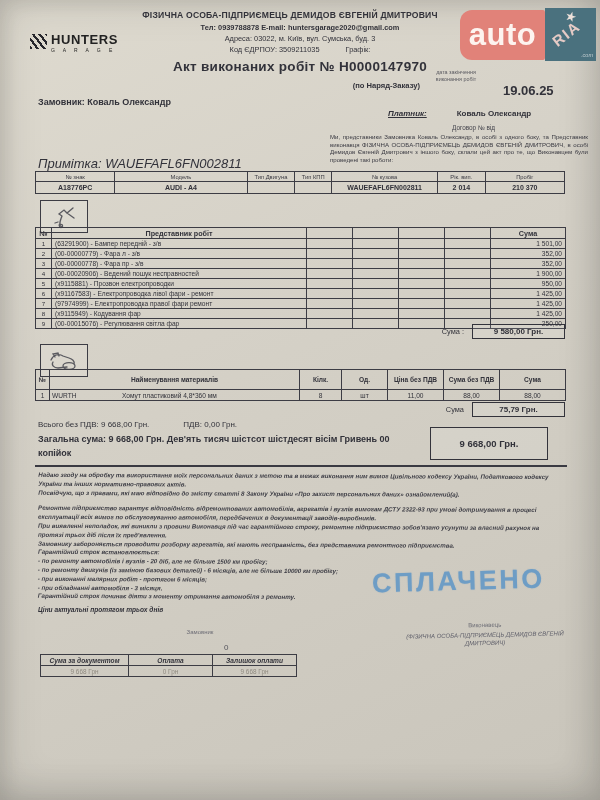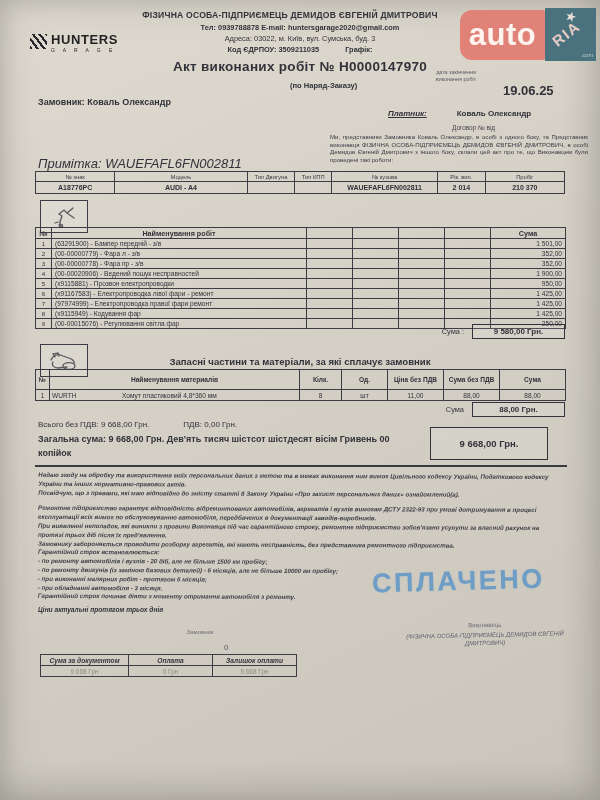--- a/index.html
+++ b/index.html
@@ -10,23 +10,23 @@
     background:linear-gradient(155deg,#dedacf 0%,#d6d2c8 35%,#cfcbc1 70%,#c9c5bb 100%);
     box-shadow:inset 0 0 45px rgba(0,0,0,.14), inset -10px -12px 30px rgba(0,0,0,.08), inset 6px 4px 18px rgba(0,0,0,.06);
     overflow:hidden;
   }
   .abs { position:absolute; }
 
   
   .company { top:10px; left:70px; width:440px; text-align:center; font-weight:bold; font-size:8.6px; letter-spacing:.2px; }
   .contact { top:23px; left:100px; width:400px; text-align:center; font-weight:bold; font-size:7.4px; }
   .address { top:34px; left:100px; width:400px; text-align:center; font-weight:normal; font-size:7.4px; }
-  .edrpou-line { top:45px; left:100px; width:400px; display:flex; justify-content:center; gap:26px; font-weight:bold; font-size:7.4px; }
+  .edrpou-line { top:45px; left:100px; width:400px; display:flex; justify-content:center; gap:26px; font-weight:normal; font-size:7.4px; }
   .doc-title { top:59px; left:90px; width:420px; text-align:center; font-weight:bold; font-size:13.5px; letter-spacing:.3px; }
-  .doc-subtitle { top:81px; left:290px; width:130px; text-align:left; font-weight:bold; font-size:7.6px; }
+  .doc-subtitle { top:81px; left:290px; width:130px; text-align:right; font-weight:bold; font-size:7.6px; }
   .date-label { top:69px; left:428px; width:56px; font-size:5.4px; color:#5a5a60; text-align:center; line-height:1.35; }
   .date-value { top:83px; left:503px; font-weight:bold; font-size:13px; }
 
   .logo { top:33px; left:30px; display:flex; gap:4px; align-items:flex-start; }
   .logo-stripes { width:17px; height:15px; margin-top:1px;
     background:repeating-linear-gradient(52deg,#26262c 0 2.2px,transparent 2.2px 5.2px); }
   .logo-name { font-weight:bold; font-size:13px; letter-spacing:.6px; color:#222; line-height:1; }
   .logo-sub { font-size:5px; letter-spacing:3.4px; color:#222; margin-top:1px; }
 
   .badge { top:10px; right:4px; display:flex; align-items:flex-start; }
@@ -203,21 +203,21 @@
         <col style="width:255px">
         <col style="width:46px">
         <col style="width:46px">
         <col style="width:46px">
         <col style="width:46px">
         <col style="width:75px">
       </colgroup>
     <tbody>
         <tr>
       <th>№</th>
-      <th>Найменування робіт</th>
+      <th>Представник робіт</th>
       <th></th>
           <th></th>
           <th></th>
           <th></th>
       <th>Сума</th>
     </tr>
     <tr>
           <td class="num">1</td>
           <td class="name">(63291900) -  Бампер передній - з/в</td>
           <td></td>
@@ -304,21 +304,20 @@
     <span class="total-label">Сума :</span>
     <span class="total-box">9 580,00 Грн.</span>
   </div>
 
   <div class="abs icon-box parts-icon-box">
     <svg class="sketch" width="38" height="26" viewBox="0 0 38 26">
       <path d="M6 12 c2 -5 8 -7 12 -4 l6 2 c3 1 6 3 5 6 M8 14 c-2 3 1 6 5 6 l9 -1 M10 9 l-2 -3 5 -1 1 3"></path>
       <ellipse cx="24" cy="18" rx="6" ry="3.4"></ellipse>
     </svg>
   </div>
-  <div class="abs parts-title">Запасні частини та матеріали, за які сплачує замовник</div>
 
   <table class="abs parts-table">
     <colgroup>
         <col style="width:14px">
         <col style="width:250px">
         <col style="width:42px">
         <col style="width:46px">
         <col style="width:56px">
         <col style="width:56px">
         <col style="width:66px">
@@ -344,21 +343,21 @@
       <td>8</td>
       <td>шт</td>
       <td>11,00</td>
       <td>88,00</td>
       <td>88,00</td>
     </tr>
   </tbody>
     </table>
   <div class="abs total-row parts-total">
     <span class="total-label">Сума</span>
-    <span class="total-box">88,00 Грн.</span>
+    <span class="total-box">75,79 Грн.</span>
   </div>
 
   <div class="abs totals-line1">
     <span>Всього без ПДВ: 9 668,00 Грн.</span>
     <span>ПДВ: 0,00  Грн.</span>
   </div>
   <div class="abs grand-total">
     <span>Загальна сума:</span>
     <span>9 668,00 Грн.</span>
     <span>Дев'ять тисяч шістсот шістдесят вісім Гривень 00 копійок</span>

